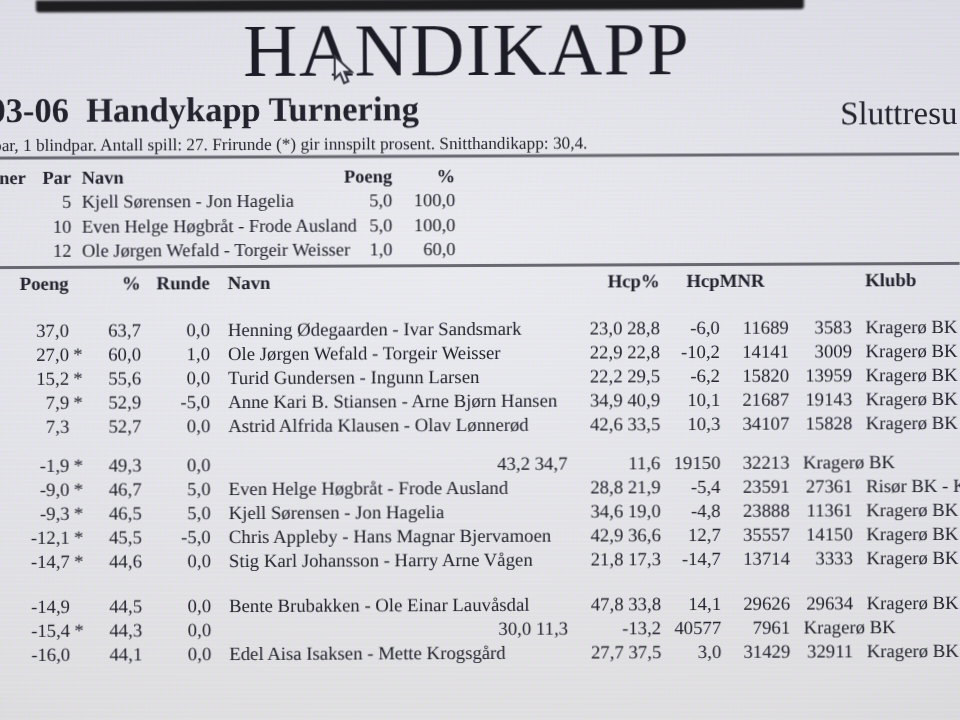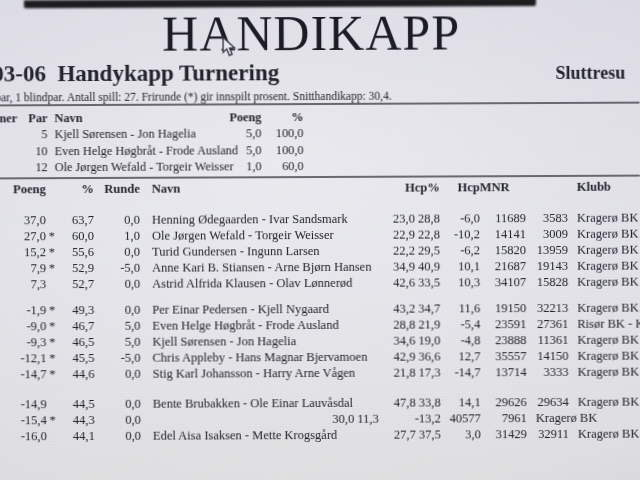--- a/index.html
+++ b/index.html
@@ -16,21 +16,21 @@
 
   .topbar { position:absolute; top:-1px; left:25px; width:512px; height:8px;
             background:#1d1d20; border-radius:0 0 2px 2px; filter:blur(0.8px); }
 
   .title { position:absolute; top:4px; left:0; width:624px; text-align:center;
            font-size:50px; letter-spacing:1px; color:#1c1c26; }
 
   .cursor { position:absolute; left:222px; top:36px; }
 
   .hleft  { position:absolute; top:60px; left:-7px; font-size:23px; font-weight:bold; white-space:pre; }
-  .hright { position:absolute; top:64px; right:14px; font-size:18px; font-weight:bold; }
+  .hright { position:absolute; top:64px; right:1px; font-size:22px; font-weight:normal; }
 
   .info { position:absolute; top:90px; left:-4px; font-size:11.5px; white-space:pre; color:#26262f; }
 
   .rule { position:absolute; left:0; width:640px; height:2px; background:#52525c; opacity:.85; }
   .rule1 { top:103px; } .rule2 { top:176px; }
 
   .row { display:grid; }
   .cell { white-space:pre; overflow:visible; }
   .thead { font-weight:bold; font-size:13px; }
 
@@ -184,21 +184,20 @@
               <span class="cell c-mnr2">15828</span>
               <span class="cell c-klubb">Kragerø BK</span>
             </div>
           </div>
           <div class="group">
             <div class="row">
               <span class="cell c-poeng">-1,9</span>
               <span class="cell c-star">*</span>
               <span class="cell c-pct">49,3</span>
               <span class="cell c-runde">0,0</span>
-              <span class="cell c-navn">Per Einar Pedersen - Kjell Nygaard</span>
               <span class="cell c-hcp_pair">43,2 34,7</span>
               <span class="cell c-hcp">11,6</span>
               <span class="cell c-mnr1">19150</span>
               <span class="cell c-mnr2">32213</span>
               <span class="cell c-klubb">Kragerø BK</span>
             </div>
             <div class="row">
               <span class="cell c-poeng">-9,0</span>
               <span class="cell c-star">*</span>
               <span class="cell c-pct">46,7</span>

